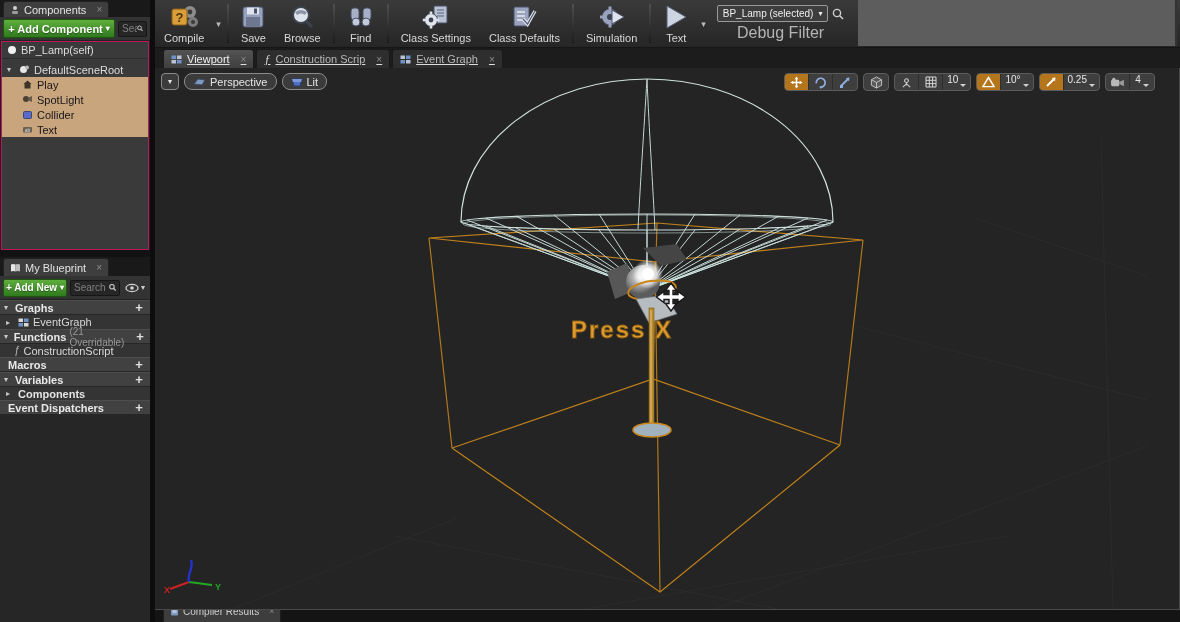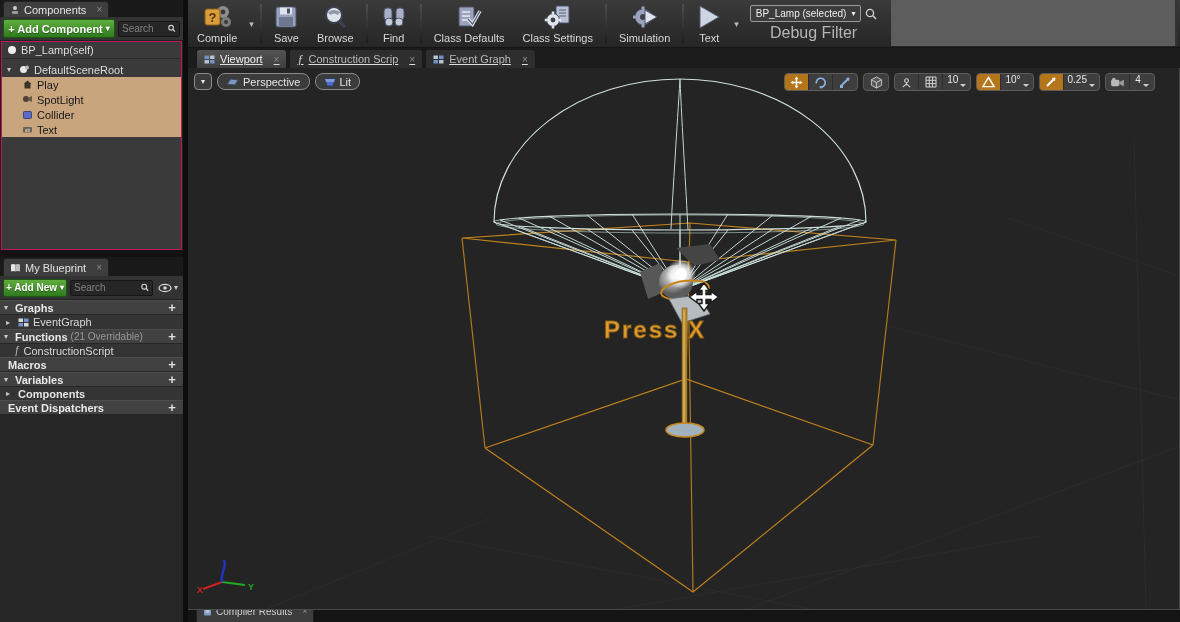--- a/index.html
+++ b/index.html
@@ -1,21 +1,21 @@
 <!DOCTYPE html>
 <html><head>
 <meta charset="utf-8">
 <style>
   * { margin:0; padding:0; box-sizing:border-box; }
   html,body { width:1180px; height:622px; overflow:hidden; background:#111; }
   body { font-family:"Liberation Sans", sans-serif; font-size:11px; color:#ddd; }
   .root { display:flex; width:1180px; height:622px; background:#141414; }
 
   
-  .left-col { width:183px; display:flex; flex-direction:column; background:#1f1f1f; }
+  .left-col { width:150px; display:flex; flex-direction:column; background:#1f1f1f; }
   .splitter { width:5px; background:#0d0d0d; }
 
   .tab-row { height:17px; background:#191919; display:flex; align-items:flex-end; padding-left:3px; }
   .panel-tab { background:#3e3e3e; height:16px; display:flex; align-items:center; gap:4px;
                padding:0 6px; border-radius:3px 3px 0 0; border:1px solid #222; border-bottom:none; }
   .panel-tab .lbl { color:#e3e3e3; }
   .close-x { color:#8a8a8a; font-size:10px; margin-left:6px; cursor:pointer; }
 
   .panel-toolbar { height:24px; background:#333; display:flex; align-items:center; gap:3px; padding:2px 3px; border-bottom:1px solid #222; }
   .btn-green { background:linear-gradient(#5fae3d,#2f7a1e); border:1px solid #1d5511; border-radius:2px;
@@ -296,51 +296,51 @@
               <rect x="4" y="3" width="8" height="12" rx="3" fill="#a7b0c6" stroke="#4a5268"></rect>
               <rect x="16" y="3" width="8" height="12" rx="3" fill="#a7b0c6" stroke="#4a5268"></rect>
               <circle cx="9" cy="17" r="4" fill="#c3cad9" stroke="#4a5268"></circle>
               <circle cx="19" cy="17" r="4" fill="#c3cad9" stroke="#4a5268"></circle>
             </svg>
         </span>
         <span class="tl">Find</span>
       </div>
       <div class="tb-sep"></div>
 
-      <div class="tb-btn">
-        <span class="ic">
-          <svg width="26" height="26" viewBox="0 0 26 26">
-              <rect x="3" y="3" width="15" height="19" rx="1" fill="#9aa3bd" stroke="#4a5268"></rect>
-              <line x1="6" y1="8" x2="14" y2="8" stroke="#e3e6ee" stroke-width="1.6"></line>
-              <line x1="6" y1="12" x2="14" y2="12" stroke="#e3e6ee" stroke-width="1.6"></line>
-              <line x1="6" y1="16" x2="12" y2="16" stroke="#e3e6ee" stroke-width="1.6"></line>
-              <path d="M12 15 L16.5 20 L24 7" fill="none" stroke="#e8ebf2" stroke-width="3.4"></path>
-              <path d="M12 15 L16.5 20 L24 7" fill="none" stroke="#5b647c" stroke-width="1.4"></path>
-            </svg>
-        </span>
-        <span class="tl">Class Defaults</span>
-      </div>
       <div class="tb-btn">
         <span class="ic">
           <svg width="28" height="26" viewBox="0 0 28 26">
               <rect x="12" y="2" width="13" height="17" rx="1" fill="#b9c1d4" stroke="#4a5268"></rect>
               <line x1="15" y1="6" x2="22" y2="6" stroke="#5a6278"></line>
               <line x1="15" y1="9" x2="22" y2="9" stroke="#5a6278"></line>
               <line x1="15" y1="12" x2="22" y2="12" stroke="#5a6278"></line>
               <circle cx="9" cy="16" r="6.5" fill="#e2e5ec" stroke="#3c424f"></circle>
               <circle cx="9" cy="16" r="2.4" fill="#3c424f"></circle>
               <g stroke="#e2e5ec" stroke-width="2.6">
                 <line x1="9" y1="7.5" x2="9" y2="10"></line>
                 <line x1="9" y1="22" x2="9" y2="24.5"></line>
                 <line x1="0.8" y1="16" x2="3.2" y2="16"></line>
                 <line x1="14.8" y1="16" x2="17.2" y2="16"></line>
               </g>
             </svg>
         </span>
         <span class="tl">Class Settings</span>
+      </div>
+      <div class="tb-btn">
+        <span class="ic">
+          <svg width="26" height="26" viewBox="0 0 26 26">
+              <rect x="3" y="3" width="15" height="19" rx="1" fill="#9aa3bd" stroke="#4a5268"></rect>
+              <line x1="6" y1="8" x2="14" y2="8" stroke="#e3e6ee" stroke-width="1.6"></line>
+              <line x1="6" y1="12" x2="14" y2="12" stroke="#e3e6ee" stroke-width="1.6"></line>
+              <line x1="6" y1="16" x2="12" y2="16" stroke="#e3e6ee" stroke-width="1.6"></line>
+              <path d="M12 15 L16.5 20 L24 7" fill="none" stroke="#e8ebf2" stroke-width="3.4"></path>
+              <path d="M12 15 L16.5 20 L24 7" fill="none" stroke="#5b647c" stroke-width="1.4"></path>
+            </svg>
+        </span>
+        <span class="tl">Class Defaults</span>
       </div>
       <div class="tb-sep"></div>
 
       <div class="tb-btn">
         <span class="ic">
           <svg width="28" height="26" viewBox="0 0 28 26">
               <circle cx="12" cy="13" r="8" fill="#9aa3bd" stroke="#4a5268"></circle>
               <circle cx="12" cy="13" r="3" fill="#3c424f"></circle>
               <g stroke="#9aa3bd" stroke-width="3">
                 <line x1="12" y1="2.5" x2="12" y2="6"></line>

